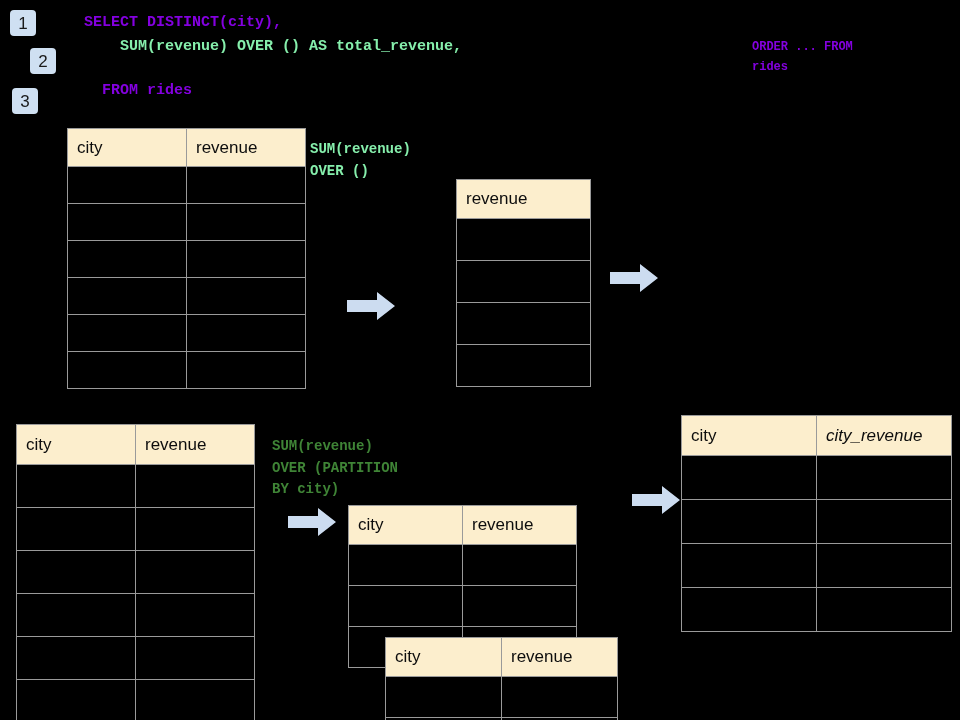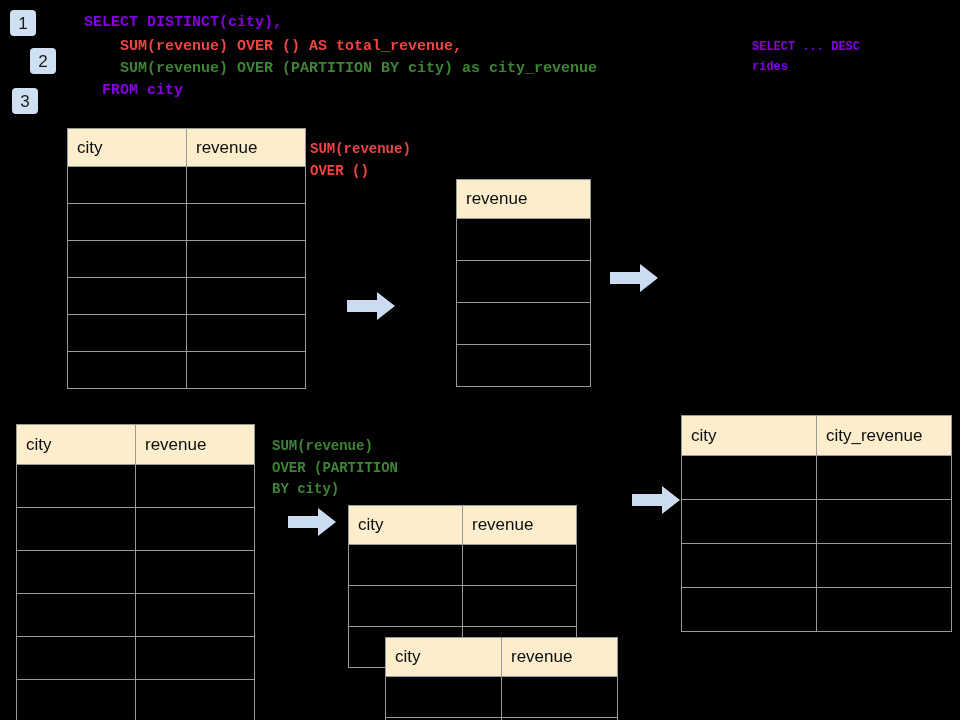--- a/index.html
+++ b/index.html
@@ -37,21 +37,21 @@
   .code {
     position: absolute;
     font-family: "Liberation Mono", "DejaVu Sans Mono", monospace;
     font-weight: bold;
     white-space: pre;
     line-height: 1.45;
     letter-spacing: 0px;
   }
   .code-main { font-size: 15px; }
   .c-purple { color: #8400e0; }
-  .c-red    { color: #ef4444; }
+  .c-red    { color: #86efac; }
   .c-green  { color: #3f8436; }
 
   .code-small {
     position: absolute;
     font-family: "Liberation Mono", "DejaVu Sans Mono", monospace;
     font-weight: bold;
     font-size: 12px;
     line-height: 1.55;
     white-space: pre;
     color: #8400e0;
@@ -99,24 +99,23 @@
 <body>
 
 <div id="canvas">
 
   <div class="badge" style="left:10px;  top:10px;">1</div>
   <div class="badge" style="left:30px;  top:48px;">2</div>
   <div class="badge" style="left:12px;  top:88px;">3</div>
 
   <div class="code code-main c-purple" style="left:84px; top:12px;">SELECT DISTINCT(city),</div>
   <div class="code code-main c-red" style="left:84px; top:36px;">    SUM(revenue) OVER () AS total_revenue,</div>
-  <div class="code code-main c-green" style="left:84px; top:58px;">    SUM(revenue) OVER (PARTITION BY city) as city_revenue</div>
-  <div class="code code-main c-purple" style="left:84px; top:80px;">  FROM city</div>
-
-  <div class="code-small" style="left:752px; top:38px;">SELECT ... DESC</div>
+  <div class="code code-main c-purple" style="left:84px; top:80px;">  FROM rides</div>
+
+  <div class="code-small" style="left:752px; top:38px;">ORDER ... FROM</div>
   <div class="code-small" style="left:752px; top:58px;">rides</div>
 
   <div class="annot c-red" style="left:310px; top:139px;">SUM(revenue)
 OVER ()</div>
   <div class="annot c-green" style="left:272px; top:436px;">SUM(revenue)
 OVER (PARTITION
 BY city)</div>
 
   <table class="tbl" style="left:67px; top:128px; width:238px;">
     <colgroup>
@@ -288,21 +287,21 @@
   </svg>
 
   <table class="tbl" style="left:681px; top:415px; width:270px;">
     <colgroup>
         <col style="width:135px">
         <col style="width:135px">
       </colgroup>
     <thead>
       <tr>
         <th style="height:39px;">city</th>
-        <th style="height:39px;">city_revenue</th>
+        <th style="height:39px;font-style:italic;">city_revenue</th>
       </tr>
     </thead>
     <tbody>
       <tr>
           <td style="height:43px;"></td>
           <td></td>
         </tr>
       <tr>
           <td style="height:43px;"></td>
           <td></td>

